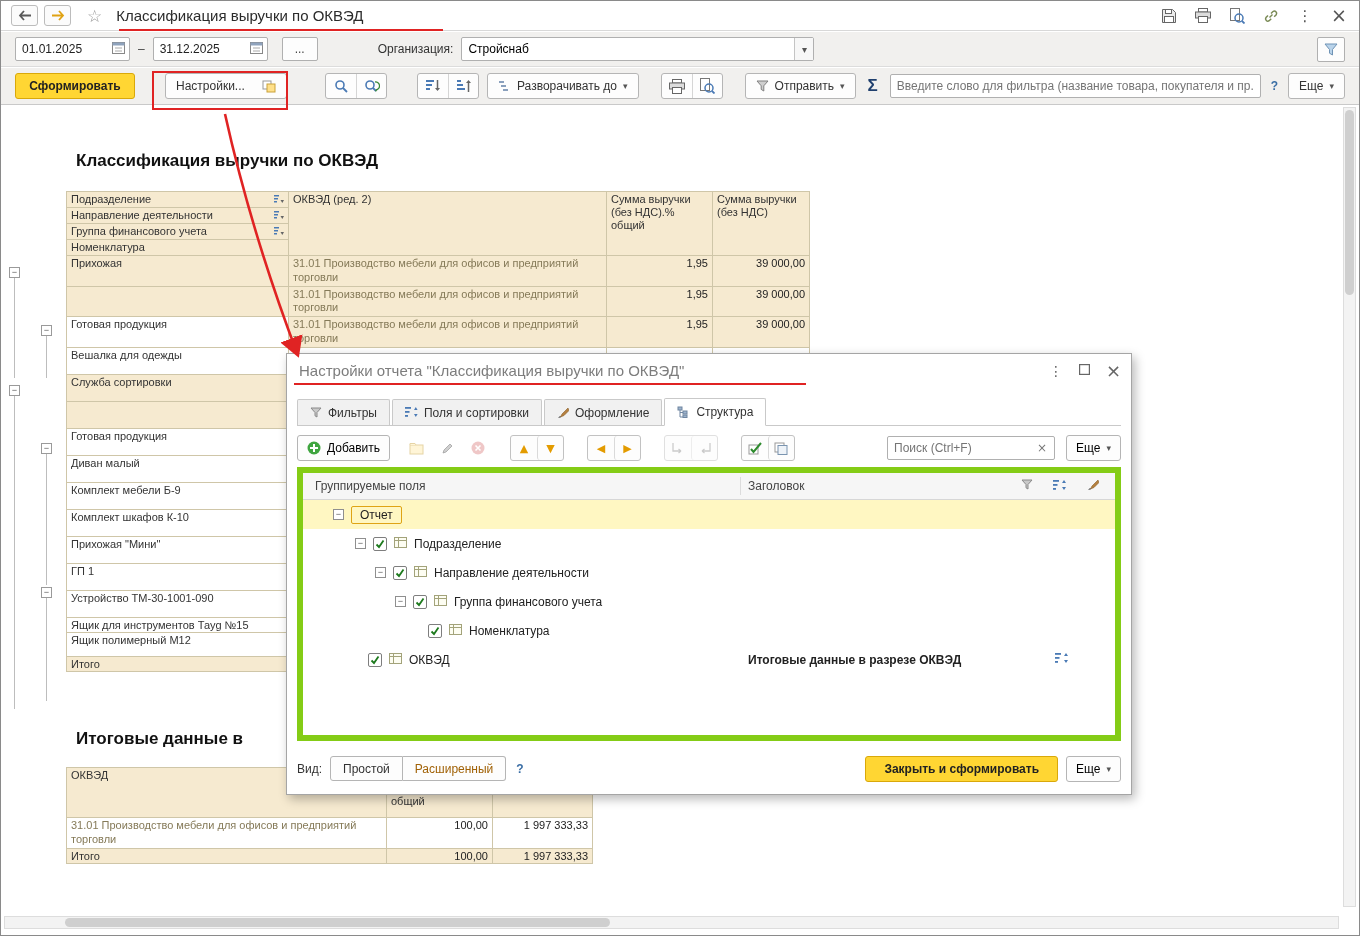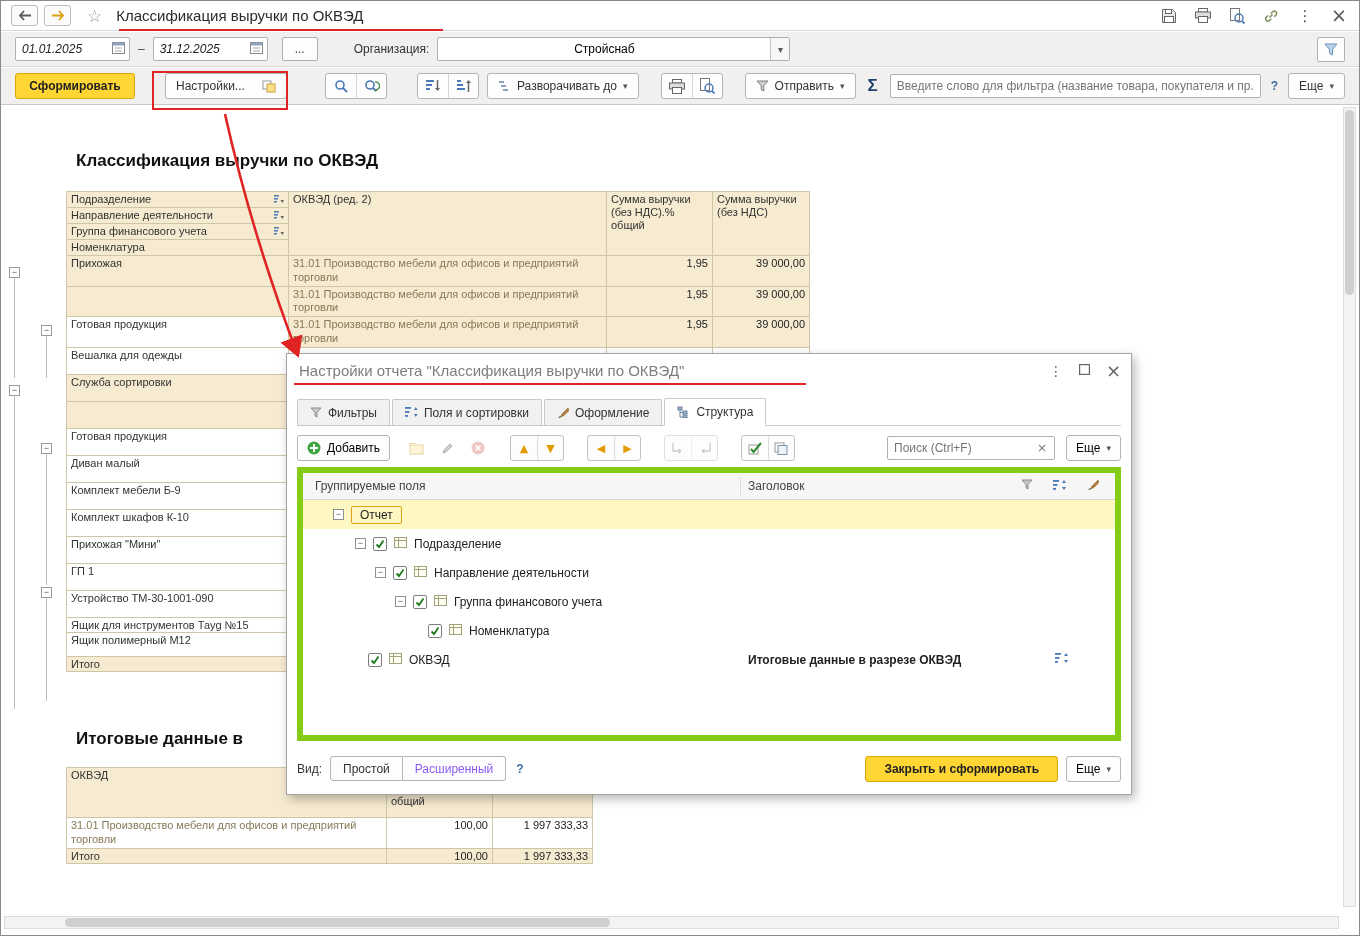--- a/index.html
+++ b/index.html
@@ -18,26 +18,26 @@
   .tbico{display:flex;align-items:center;justify-content:center;width:20px;height:20px;cursor:pointer;}
   .uico{font-family:"DejaVu Sans",sans-serif;}
   .dots-ico{font-size:15px;color:#555;}
   .close-ico{font-size:19px;color:#555;line-height:1;}
 
   
   .filterbar{position:absolute;left:0;top:31px;right:0;height:35px;background:#f1f0ee;border-bottom:1px solid #dcdcdc;display:flex;align-items:center;padding:0 14px;}
   .field{height:24px;background:#fff;border:1px solid #b0b0b0;border-radius:2px;display:flex;align-items:center;padding:0 4px;}
   .field input{border:none;outline:none;font-size:12px;font-family:inherit;background:transparent;color:#222;}
   .datefield{width:115px;}
-  .datefield input{width:80px;font-style:italic;}
+  .datefield input{width:80px;}
   .dash{margin:0 8px;color:#444;}
   .dots-btn{width:36px;height:24px;margin-left:14px;border:1px solid #b0b0b0;border-radius:2px;background:#fdfdfd;font-size:12px;color:#444;display:flex;align-items:center;justify-content:center;cursor:pointer;}
-  .orglabel{margin-left:36px;margin-right:8px;color:#333;}
+  .orglabel{margin-left:60px;margin-right:8px;color:#333;}
   .combo{width:353px;height:24px;background:#fff;border:1px solid #b0b0b0;border-radius:2px;display:flex;align-items:center;}
-  .combo input{flex:1;border:none;outline:none;padding:0 6px;font-size:12px;font-family:inherit;text-align:center;}
+  .combo input{flex:1;border:none;outline:none;padding:0 6px;font-size:12px;font-family:inherit;}
   .combo .dd{width:19px;height:100%;border-left:1px solid #c4c4c4;display:flex;align-items:center;justify-content:center;color:#555;font-size:10px;cursor:pointer;background:#f7f7f7;}
   .funnel-btn{margin-left:auto;width:28px;height:25px;border:1px solid #b0b0b0;border-radius:2px;background:#fdfdfd;display:flex;align-items:center;justify-content:center;cursor:pointer;}
 
   
   .toolbar{position:absolute;left:0;top:67px;right:0;height:37px;background:#f1f0ee;border-bottom:1px solid #c9c9c9;display:flex;align-items:center;padding:0 14px;gap:8px;}
   .btn{height:26px;border:1px solid #b5b5b5;border-radius:3px;background:#fdfdfd;display:inline-flex;align-items:center;gap:6px;padding:1px 10px;font-size:12px;color:#333;cursor:pointer;white-space:nowrap;}
   .btn-yellow{background:#ffd633;border-color:#d9a80a;font-weight:bold;color:#222;}
   .igrp{display:flex;border:1px solid #b5b5b5;border-radius:3px;background:#fdfdfd;height:26px;}
   .igrp .ib{width:30px;display:flex;align-items:center;justify-content:center;cursor:pointer;}
   .igrp .ib + .ib{border-left:1px solid #d5d5d5;}
@@ -108,21 +108,21 @@
   .exp{width:11px;height:11px;border:1px solid #8f8f8f;background:#fff;color:#555;font-size:9px;line-height:9px;text-align:center;flex:0 0 auto;cursor:pointer;}
   .cb{width:14px;height:14px;border:1px solid #7e7e7e;background:#fff;border-radius:2px;display:flex;align-items:center;justify-content:center;flex:0 0 auto;cursor:pointer;}
   .chip{border:1px solid #dfa415;padding:1px 8px;border-radius:2px;}
   .hdr-text{position:absolute;left:445px;font-weight:bold;white-space:nowrap;}
   .row-sort{position:absolute;left:752px;top:7px;}
   .p0{padding-left:30px;}.p1{padding-left:52px;}.p2{padding-left:72px;}.p3{padding-left:92px;}.p4{padding-left:125px;}.p5{padding-left:65px;}
   .dlg-footer{position:absolute;left:10px;right:10px;bottom:12px;height:27px;display:flex;align-items:center;gap:8px;}
   .seg{display:flex;height:25px;}
   .seg .sbtn{border:1px solid #b5b5b5;background:#fdfdfd;display:flex;align-items:center;padding:0 12px;font-size:12px;cursor:pointer;}
   .seg .sbtn:first-child{border-radius:3px 0 0 3px;}
-  .seg .sbtn:last-child{border-radius:0 3px 3px 0;border-left:none;color:#8b5cf6;}
+  .seg .sbtn:last-child{border-radius:0 3px 3px 0;border-left:none;color:#a16207;}
   .grow{flex:1;}
 
   
   .annot{position:absolute;left:0;top:0;z-index:205;pointer-events:none;}
 </style>
 </head>
 <body>
 
 <div class="app">
 

